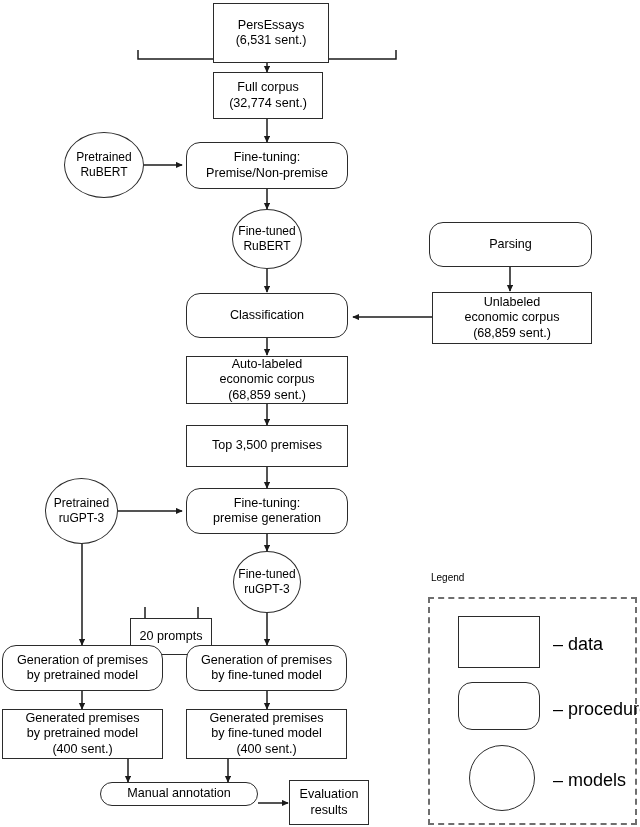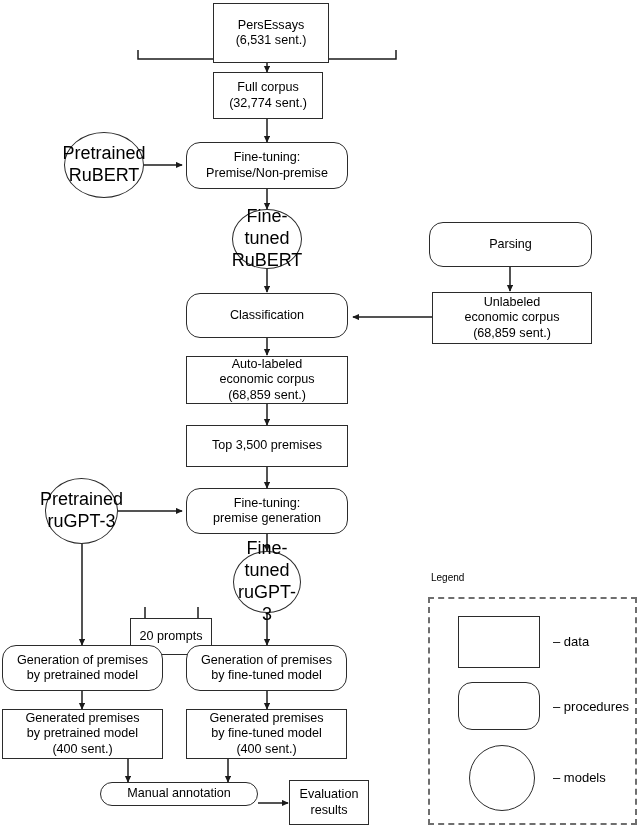--- a/index.html
+++ b/index.html
@@ -7,27 +7,27 @@
   #canvas{position:relative;width:640px;height:827px;overflow:hidden;background:#fff;}
   svg.edges{position:absolute;left:0;top:0;width:640px;height:827px;pointer-events:none;}
 
   .node{position:absolute;box-sizing:border-box;display:flex;align-items:center;justify-content:center;
         text-align:center;background:#fff;border:1.5px solid #2b2b2b;line-height:1.22;}
   .node .lbl{display:block;padding:0 3px;}
   .data{border-radius:0;}
   .proc{border-radius:14px;}
   .model{border-radius:50%;}
   .fs125{font-size:12.6px;}
-  .fs12{font-size:18px;}
+  .fs12{font-size:12px;}
 
   
   #legend-box{position:absolute;box-sizing:border-box;border:2px dashed #6e6e6e;background:#fff;}
   #legend-title{position:absolute;font-size:10px;}
   .lg-shape{position:absolute;box-sizing:border-box;border:1.3px solid #2b2b2b;background:#fff;}
-  .lg-text{position:absolute;font-size:13px;white-space:nowrap;}
+  .lg-text{position:absolute;font-size:18px;white-space:nowrap;}
 </style>
 </head>
 <body>
 
 <div id="canvas">
 
   <svg class="edges" viewBox="0 0 640 827">
     <defs>
       <marker id="ah" markerWidth="9" markerHeight="9" refX="6.2" refY="3.2" orient="auto" markerUnits="userSpaceOnUse">
         <path d="M0,0 L7,3.2 L0,6.4 z" fill="#1b1b1b"></path>

